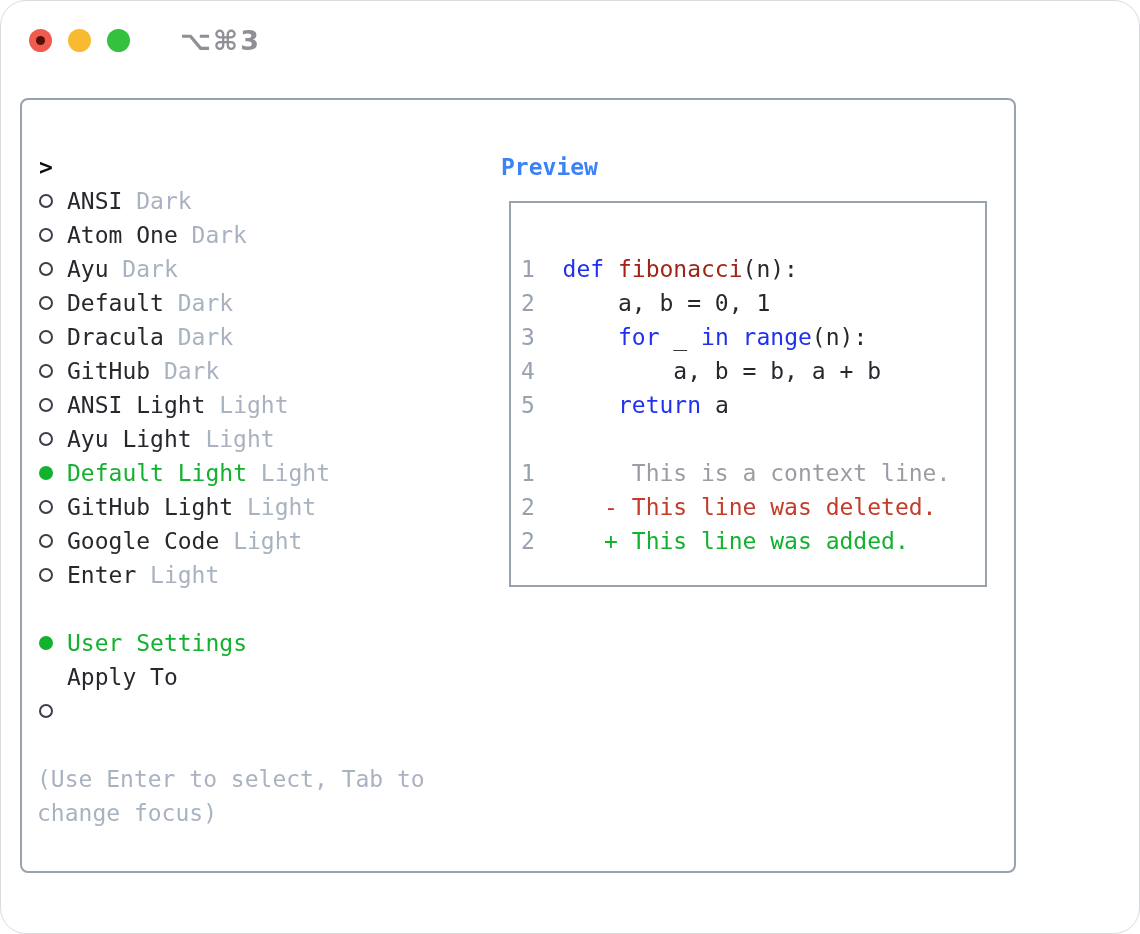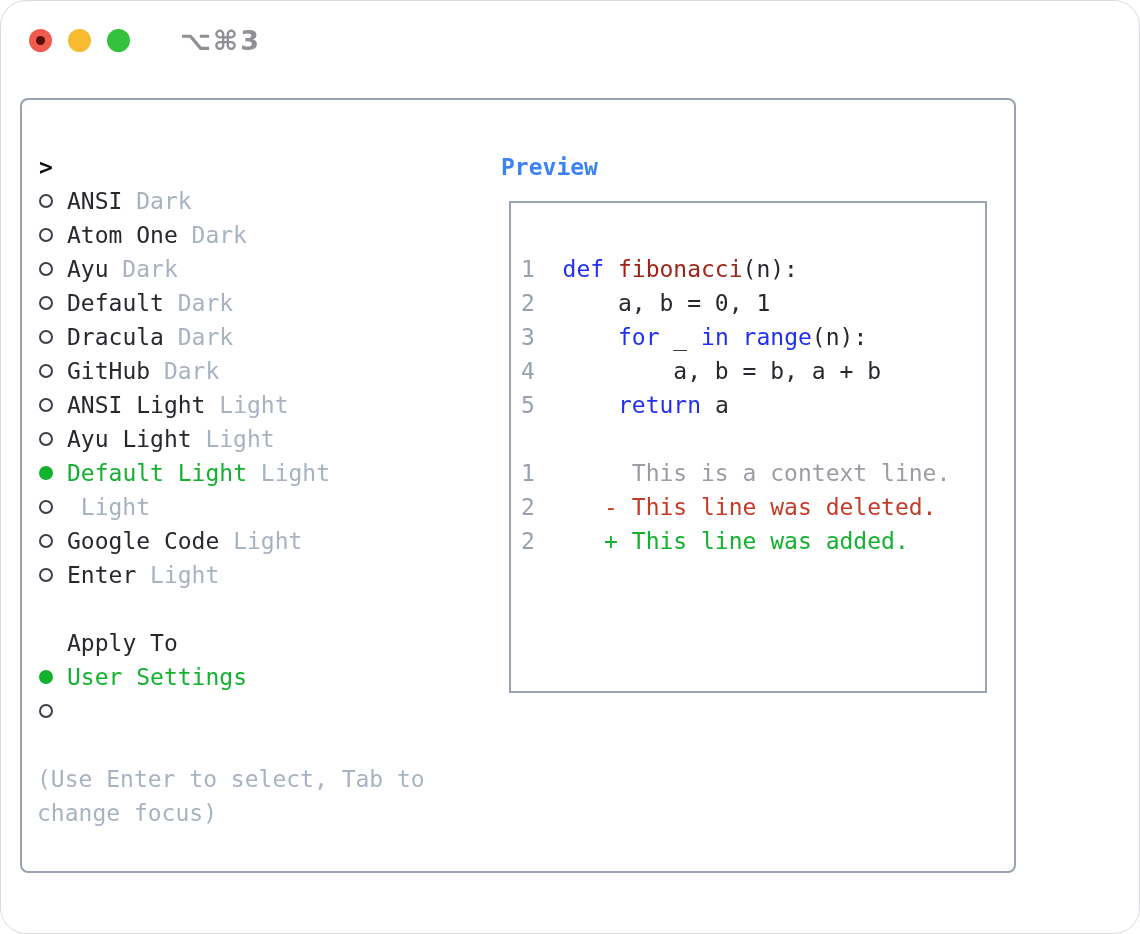--- a/index.html
+++ b/index.html
@@ -27,21 +27,21 @@
   .ring.sel{background:var(--green);border-color:var(--green);}
   .arrow{font-weight:bold;color:#0d0e11;font-size:23px;}
   .row, .hint, .ptitle, pre.code{font-size:23px;}
   .name{color:var(--text);}
   .name.selname{color:var(--green);}
   .name.hdr{font-weight:bold;color:#0d0e11;}
   .suffix{color:var(--muted);margin-left:13.8px;}
   .hint{height:34px;line-height:34px;padding-left:15px;color:var(--muted);white-space:pre;}
   
   .ptitle{position:absolute;left:479px;top:50px;height:34px;line-height:34px;font-weight:bold;color:#3b82f6;}
-  .pbox{position:absolute;left:487px;top:101px;width:478px;height:492px;
+  .pbox{position:absolute;left:487px;top:101px;width:478px;height:386px;
     border:2px solid var(--border);box-sizing:border-box;}
   pre.code{margin:0;padding:49px 0 0 10px;line-height:34px;white-space:pre;color:var(--text);}
   .num{color:var(--line-number);}
   .kw{color:var(--keyword-blue);}
   .fn{color:var(--function-red);}
   .plain{color:var(--text);}
   .ctx{color:var(--context-gray);}
   .del{color:var(--deleted-red);}
   .add{color:var(--added-green);}
 </style>
@@ -68,32 +68,32 @@
 
     <div class="row"><span class="marker"><span class="ring"></span></span><span class="name">ANSI</span><span class="suffix">Dark</span></div>
         <div class="row"><span class="marker"><span class="ring"></span></span><span class="name">Atom One</span><span class="suffix">Dark</span></div>
         <div class="row"><span class="marker"><span class="ring"></span></span><span class="name">Ayu</span><span class="suffix">Dark</span></div>
         <div class="row"><span class="marker"><span class="ring"></span></span><span class="name">Default</span><span class="suffix">Dark</span></div>
         <div class="row"><span class="marker"><span class="ring"></span></span><span class="name">Dracula</span><span class="suffix">Dark</span></div>
         <div class="row"><span class="marker"><span class="ring"></span></span><span class="name">GitHub</span><span class="suffix">Dark</span></div>
         <div class="row"><span class="marker"><span class="ring"></span></span><span class="name">ANSI Light</span><span class="suffix">Light</span></div>
         <div class="row"><span class="marker"><span class="ring"></span></span><span class="name">Ayu Light</span><span class="suffix">Light</span></div>
         <div class="row"><span class="marker"><span class="ring sel"></span></span><span class="name selname">Default Light</span><span class="suffix">Light</span></div>
-        <div class="row"><span class="marker"><span class="ring"></span></span><span class="suffix">Light</span></div>
+        <div class="row"><span class="marker"><span class="ring"></span></span><span class="name">GitHub Light</span><span class="suffix">Light</span></div>
         <div class="row"><span class="marker"><span class="ring"></span></span><span class="name">Google Code</span><span class="suffix">Light</span></div>
         <div class="row"><span class="marker"><span class="ring"></span></span><span class="name">Enter</span><span class="suffix">Light</span></div>
       </div>
 
     <div class="rows" style="top:526px">
-      <div class="row">
+      <div class="row"><span class="marker"><span class="ring sel"></span></span><span class="name selname">User Settings</span></div>
+
+    <div class="row">
         <span class="marker"></span>
         <span class="name">Apply To</span>
       </div>
-
-    <div class="row"><span class="marker"><span class="ring sel"></span></span><span class="name selname">User Settings</span></div>
         <div class="row"><span class="marker"><span class="ring"></span></span></div>
       </div>
 
     <div class="rows" style="top:662px">
       <div class="hint">(Use Enter to select, Tab to</div>
       <div class="hint">change focus)</div>
     </div>
 
     <div class="ptitle">Preview</div>
     <div class="pbox">

